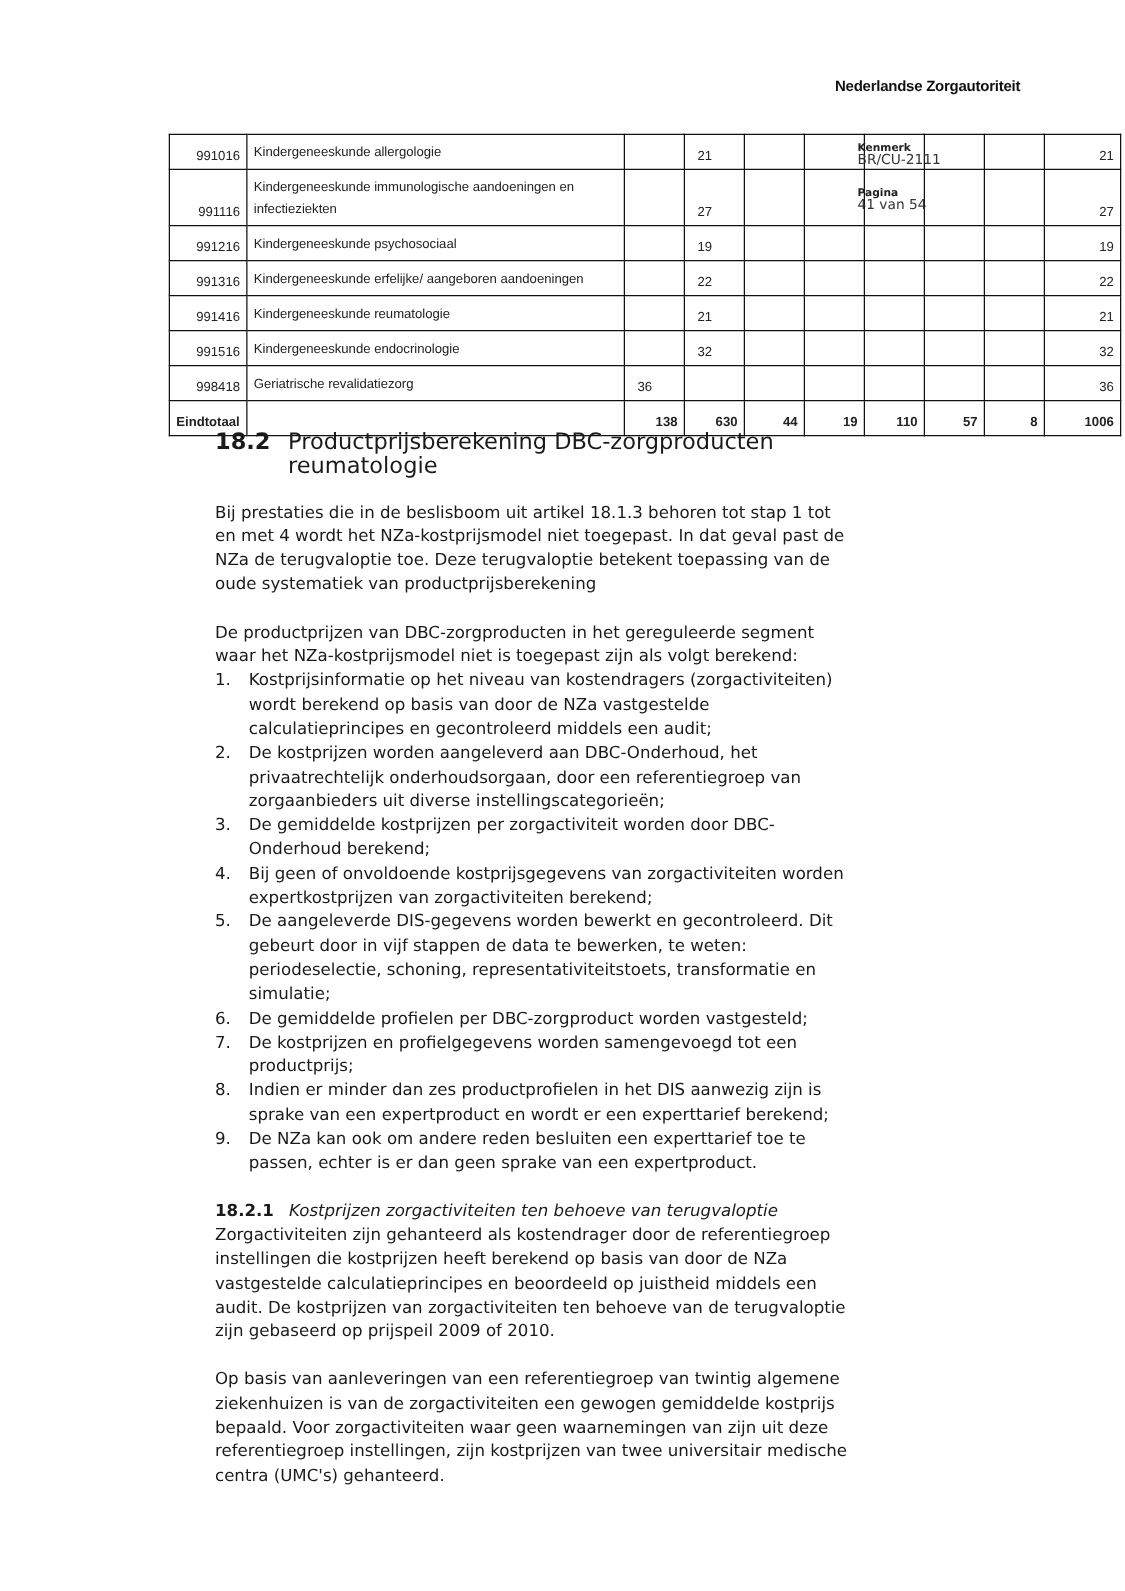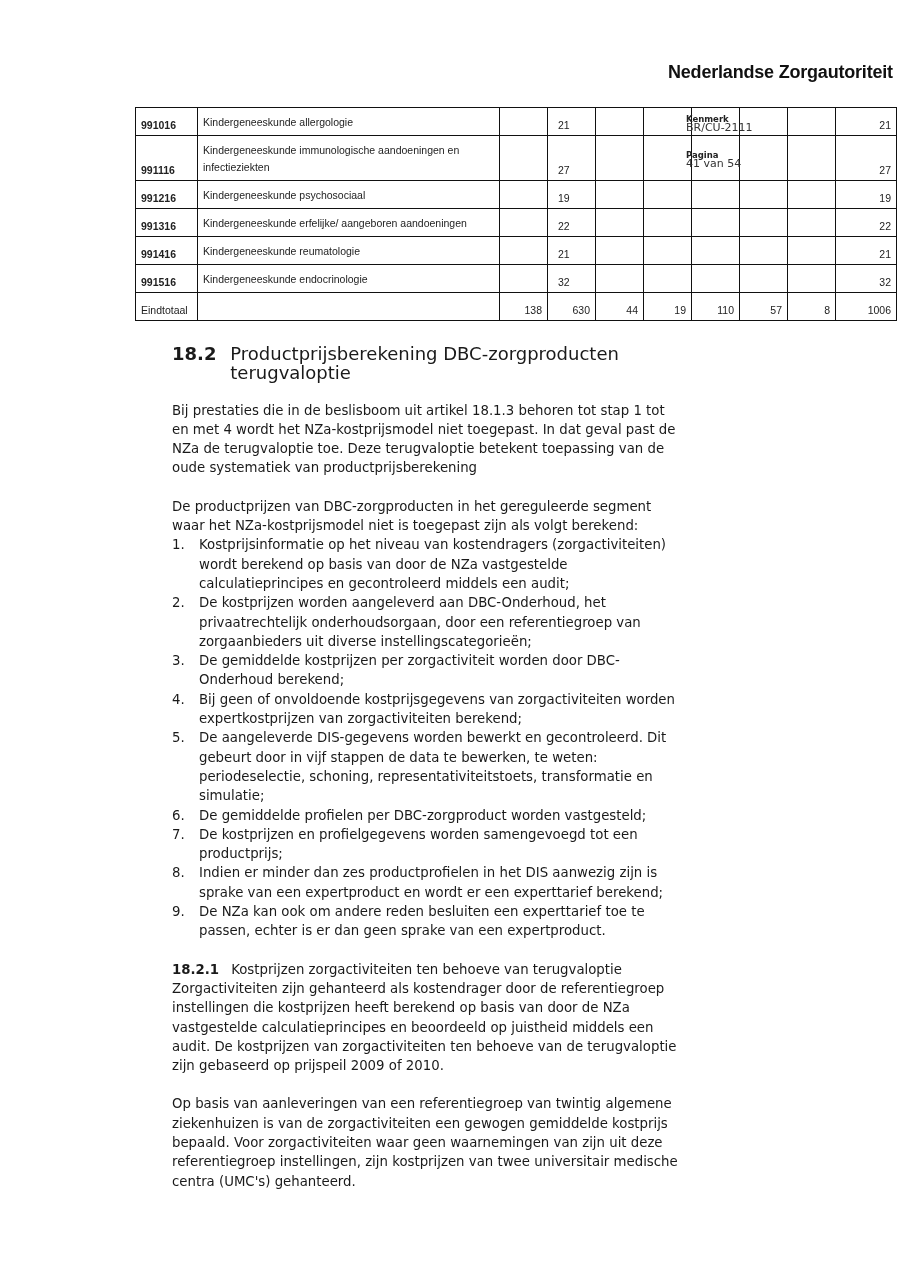--- a/index.html
+++ b/index.html
@@ -1,40 +1,40 @@
 <!DOCTYPE html>
 <html><head>
   <meta charset="utf-8">
   <style>
     html, body { margin: 0; padding: 0; background: #ffffff; }
     body { width: 900px; height: 1273px; position: relative; overflow: hidden; font-family: "DejaVu Sans", sans-serif; color: #1a1a1a; }
-    .org-name { position: absolute; left: 656px; top: 62px; font-family: "Liberation Sans", sans-serif; font-weight: bold; font-size: 18px; color: #111; letter-spacing: -0.2px; padding-left: 12px; }
+    .org-name { position: absolute; left: 656px; top: 62px; font-family: "Liberation Sans", sans-serif; font-weight: bold; font-size: 12px; color: #111; letter-spacing: -0.2px; padding-left: 12px; }
     table.data { position: absolute; left: 135px; top: 107px; border-collapse: collapse; font-family: "Liberation Sans", sans-serif; font-size: 10.5px; color: #222; }
     table.data td { border: 1.5px solid #111; padding: 0 5px; vertical-align: bottom; height: 23px; padding-bottom: 4px; }
-    table.data td.code { width: 51px; text-align: left; font-weight: bold; }
+    table.data td.code { width: 51px; text-align: right; font-weight: normal; }
     table.data td.desc { width: 291px; text-align: left; }
     table.data td.n { width: 32px; text-align: left; padding-left: 10px; }
     table.data td.last { width: 50px; text-align: right; }
     table.data tr.tall td { height: 40px; }
-    table.data tr.total td { font-weight: normal; text-align: right; }
+    table.data tr.total td { font-weight: bold; text-align: right; }
     table.data tr.total td.n { text-align: right; padding-right: 5px; padding-left: 0; }
     .desc-line { display: block; line-height: 17px; }
     .meta { position: absolute; left: 686px; font-family: "DejaVu Sans", sans-serif; }
     .meta-label { font-size: 8.5px; font-weight: bold; color: #222; }
     .meta-value { font-size: 11px; color: #333; }
     .content { position: absolute; left: 172px; top: 344px; width: 520px; font-size: 13.3px; line-height: 19.3px; }
     .h2 { display: flex; font-size: 18px; margin-bottom: 18px; }
     .h2 .num { font-weight: bold; width: 65px; }
     .para { margin: 0 12px 19px 0; }
     ol.steps { list-style: none; margin: 0 0 19px 0; padding: 0; }
     ol.steps li { display: flex; }
     ol.steps li .idx { width: 27px; flex-shrink: 0; }
     .h3 { margin: 0; }
     .h3 .num { font-weight: bold; margin-right: 12px; }
-    .h3 .title { }
+    .h3 .title { font-style: italic; }
   </style>
 </head>
 <body>
 
 <div class="org-name">Nederlandse Zorgautoriteit</div>
 
 <table class="data">
   <tbody id="table-body">
       <tr>
         <td class="code">991016</td>
@@ -113,20 +113,34 @@
           <span class="desc-line">Kindergeneeskunde endocrinologie</span>
         </td>
         <td class="n"></td>
         <td class="n">32</td>
         <td class="n"></td>
         <td class="n"></td>
         <td class="n"></td>
         <td class="n"></td>
         <td class="n"></td>
         <td class="last">32</td>
+      </tr>
+      <tr>
+        <td class="code">998418</td>
+        <td class="desc">
+          <span class="desc-line">Geriatrische revalidatiezorg</span>
+        </td>
+        <td class="n">36</td>
+        <td class="n"></td>
+        <td class="n"></td>
+        <td class="n"></td>
+        <td class="n"></td>
+        <td class="n"></td>
+        <td class="n"></td>
+        <td class="last">36</td>
       </tr>
       <tr class="total">
         <td class="code" style="text-align: left;">Eindtotaal</td>
         <td class="desc"></td>
         <td class="n">138</td>
         <td class="n">630</td>
         <td class="n">44</td>
         <td class="n">19</td>
         <td class="n">110</td>
         <td class="n">57</td>
@@ -141,21 +155,21 @@
   <div class="meta-value" style="margin-top:-3px;">BR/CU-2111</div>
 </div>
 <div class="meta" style="top:150px;">
   <div class="meta-label">Pagina</div>
   <div class="meta-value" style="margin-top:-3px;">41 van 54</div>
 </div>
 
 <div class="content">
   <div class="h2">
     <span class="num">18.2</span>
-    <span>Productprijsberekening DBC-zorgproducten terugvaloptie</span>
+    <span>Productprijsberekening DBC-zorgproducten reumatologie</span>
   </div>
   <p class="para">Bij prestaties die in de beslisboom uit artikel 18.1.3 behoren tot stap 1 tot en met 4 wordt het NZa-kostprijsmodel niet toegepast. In dat geval past de NZa de terugvaloptie toe. Deze terugvaloptie betekent toepassing van de oude systematiek van productprijsberekening</p>
   <p class="para" style="margin-bottom:0;">De productprijzen van DBC-zorgproducten in het gereguleerde segment waar het NZa-kostprijsmodel niet is toegepast zijn als volgt berekend:</p>
   <ol class="steps" id="steps">
       <li>
         <span class="idx">1.</span>
         <span>Kostprijsinformatie op het niveau van kostendragers (zorgactiviteiten) wordt berekend op basis van door de NZa vastgestelde calculatieprincipes en gecontroleerd middels een audit;</span>
       </li>
       <li>
         <span class="idx">2.</span>

